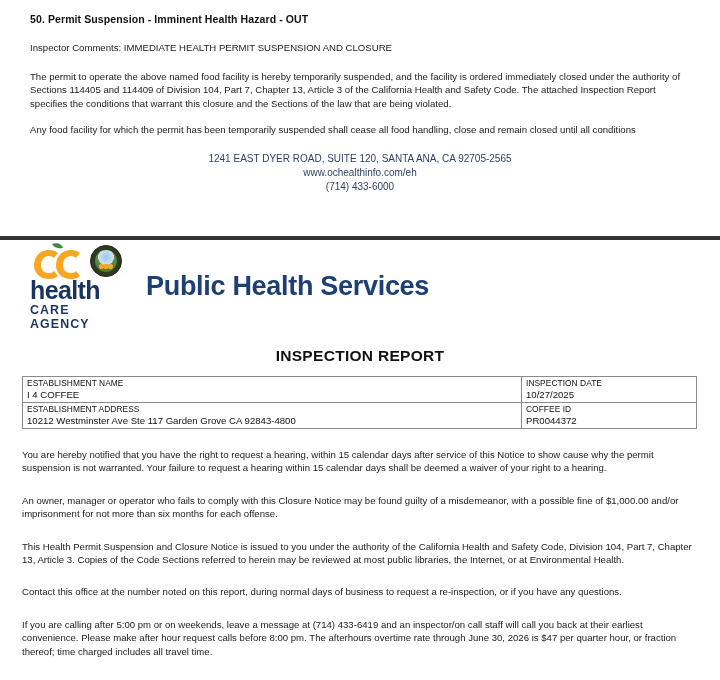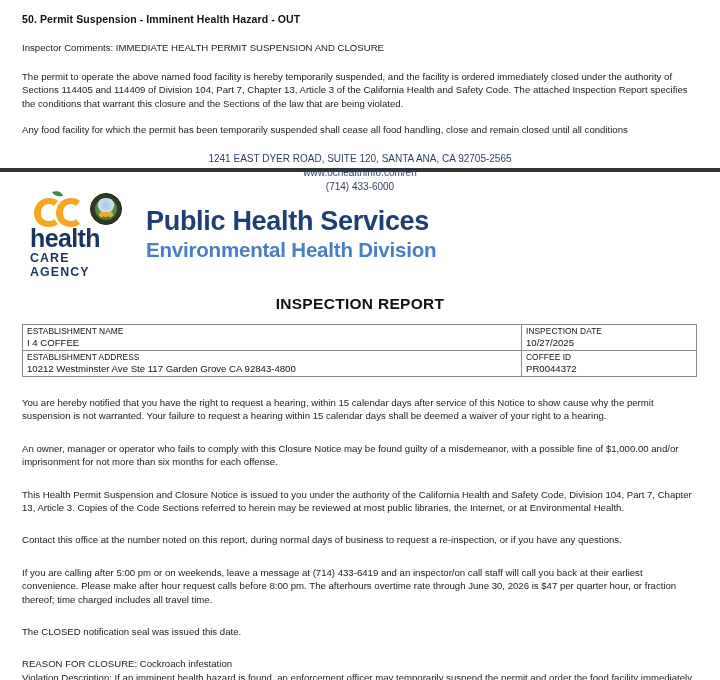--- a/index.html
+++ b/index.html
@@ -11,22 +11,22 @@
     width: 720px;
     height: 680px;
     font-family: "Liberation Sans", sans-serif;
     color: #1a1a1a;
     overflow: hidden;
   }
 
   
   .page-one {
     position: relative;
-    height: 168px;
-    padding: 0 22px;
+    height: 236px;
+    padding: 0 30px;
     box-sizing: border-box;
   }
   .violation-heading {
     font-size: 10.5px;
     font-weight: bold;
     color: #111;
     padding-top: 13px;
     letter-spacing: 0.1px;
   }
   .para {
@@ -57,21 +57,20 @@
   
   .page-two {
     position: relative;
     padding: 0 22px;
     box-sizing: border-box;
   }
 
   .letterhead {
     display: flex;
     align-items: center;
-    padding-top: 16px;
     padding-left: 8px;
     gap: 12px;
   }
 
   .logo-lockup {
     width: 100px;
     position: relative;
     flex: 0 0 auto;
   }
   .logo-top-row {
@@ -229,21 +228,20 @@
           <span class="seal-inner"></span>
           <span class="seal-fruit"></span>
         </span>
       </div>
       <div class="logo-health">health</div>
       <div class="logo-care">CARE AGENCY</div>
     </div>
 
     <div class="titles">
       <div class="title-main">Public Health Services</div>
-      <div class="title-sub">Environmental Health Division</div>
     </div>
   </div>
 
   <div class="report-title">INSPECTION REPORT</div>
 
   <table class="info-table">
     <tbody>
       <tr>
         <td style="width:498px">
           <div class="cell-pad">

